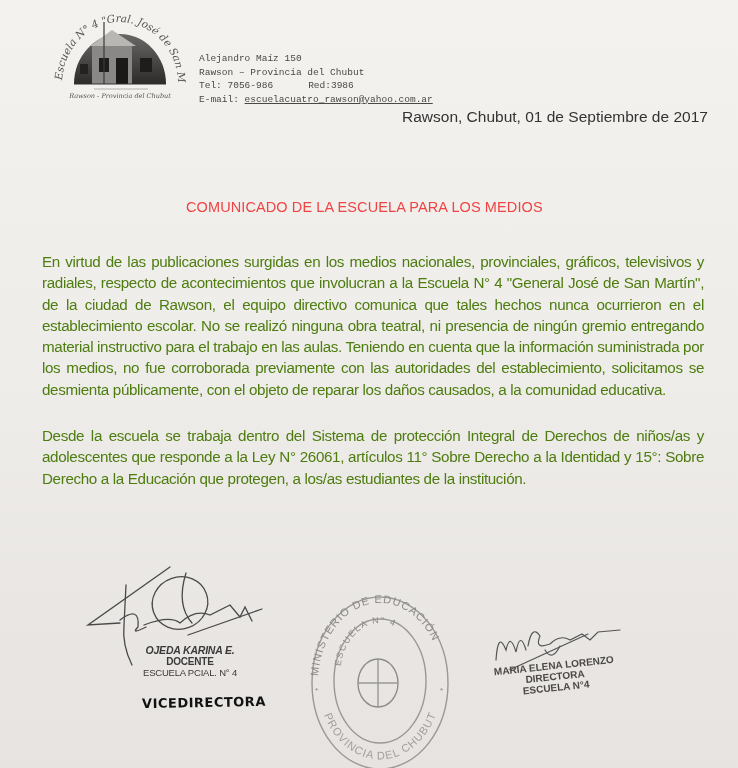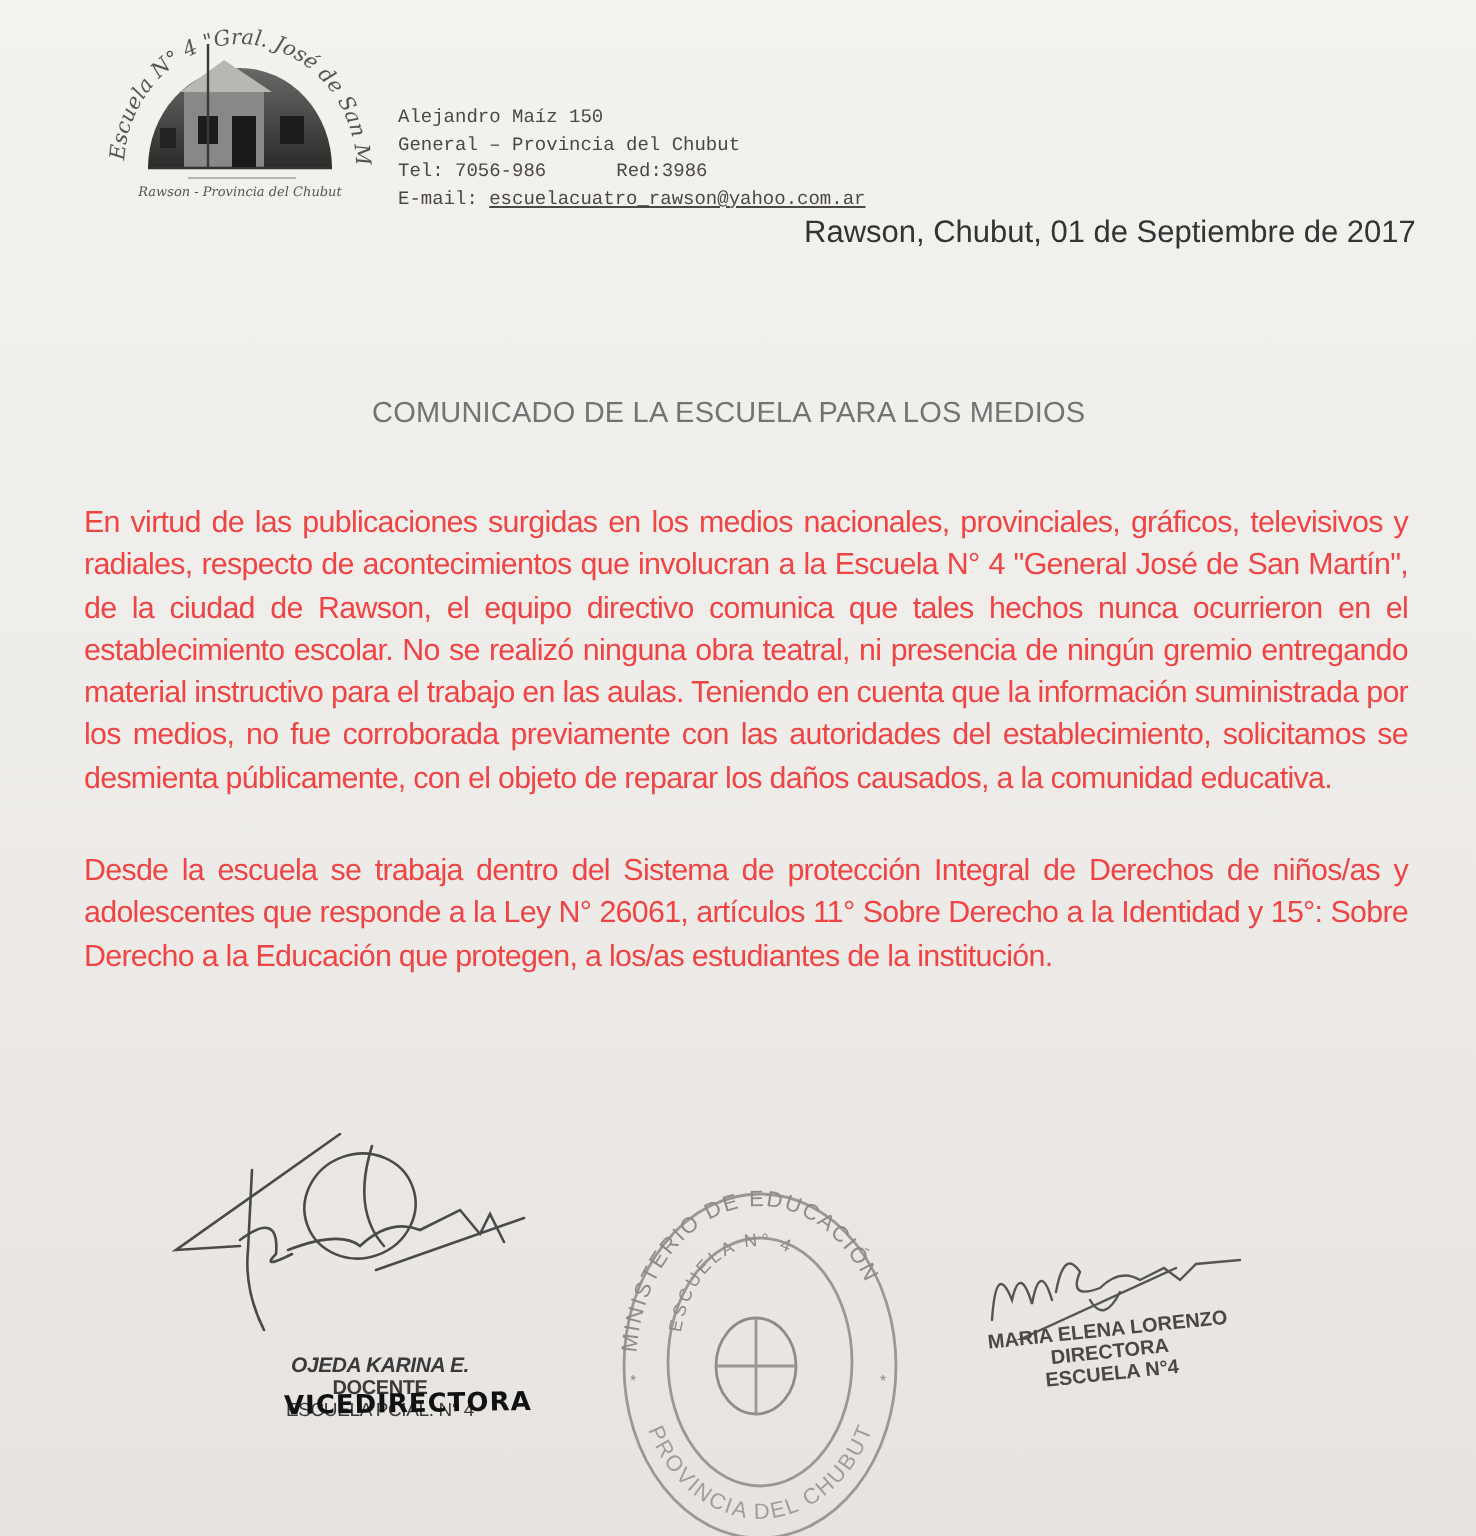--- a/index.html
+++ b/index.html
@@ -13,35 +13,35 @@
   .page { position: absolute; inset: 0; }
 
   
   .logo { position: absolute; left: 44px; top: 2px; width: 150px; height: 102px; }
   .contact { position: absolute; left: 199px; top: 28px; font-size: 9.5px; line-height: 13.6px; color: #4a4846; font-family: Liberation Mono, monospace; margin-top: 24px; }
   .contact .line { display: block; white-space: nowrap; }
   .contact .email-link { text-decoration: underline; }
   .contact .red-label { margin-left: 18px; padding-left: 17px; }
 
   .date { position: absolute; left: 402px; top: 108px; font-size: 15.5px; color: #333; white-space: nowrap; }
-  .title { position: absolute; left: 186px; top: 199px; font-size: 14.5px; color: #737373; letter-spacing: 0.1px; white-space: nowrap; }
+  .title { position: absolute; left: 186px; top: 199px; font-size: 14.5px; color: #ef4444; letter-spacing: 0.1px; white-space: nowrap; }
 
   .body-text {
     position: absolute; left: 42px; width: 662px;
     font-size: 15.2px; line-height: 21.3px; text-align: justify;
-    color: #ef4444;
+    color: #4d7c0f;
     font-family: "Liberation Sans Narrow", "Liberation Sans", sans-serif;
     letter-spacing: -0.35px;
   }
   .p1 { top: 251px; }
   .p2 { top: 425px; }
 
   
   .sig-left { position: absolute; left: 80px; top: 565px; width: 200px; height: 150px; }
-  .sig-left .stamp { position: absolute; left: 60px; top: 113px; font-size: 10px; font-weight: bold; color: #3b3a3a; line-height: 11px; text-align: center; width: 100px; letter-spacing: -0.2px; }
+  .sig-left .stamp { position: absolute; left: 60px; top: 80px; font-size: 10px; font-weight: bold; color: #3b3a3a; line-height: 11px; text-align: center; width: 100px; letter-spacing: -0.2px; }
   .sig-left .stamp .name { font-size: 10.5px; font-style: italic; }
   .sig-left .stamp .school { font-weight: normal; font-size: 9.5px; text-align: center; }
   .sig-left .hand { position: absolute; left: 62px; top: 130px; font-family: "DejaVu Sans", sans-serif; font-size: 13px; font-weight: bold; color: #111; letter-spacing: 0.5px; transform: rotate(-1deg); }
 
   .seal { position: absolute; left: 300px; top: 583px; width: 160px; height: 185px; }
   .sig-right { position: absolute; left: 470px; top: 610px; width: 200px; height: 100px; }
   .sig-right .stamp { position: absolute; left: 10px; top: 50px; width: 150px; font-size: 10px; font-weight: bold; color: #4a4847; text-align: center; line-height: 11px; transform: rotate(-6deg); }
 </style>
 </head>
 <body>
@@ -69,21 +69,21 @@
       <text font-family="DejaVu Serif, serif" font-size="10.5" font-style="italic" fill="#555">
         <textPath href="#arcPath" startOffset="2%">Escuela N° 4 "Gral. José de San Martín"</textPath>
       </text>
       <text x="76" y="96" text-anchor="middle" font-family="DejaVu Serif, serif" font-size="6.5" font-style="italic" fill="#555">Rawson - Provincia del Chubut</text>
       <line x1="50" y1="87" x2="104" y2="87" stroke="#777" stroke-width="0.5"></line>
     </svg>
   </div>
 
   <div class="contact">
     <span class="line">Alejandro Maíz 150</span>
-    <span class="line">General – Provincia del Chubut</span>
+    <span class="line">Rawson – Provincia del Chubut</span>
     <span class="line">
       <span>Tel: 7056-986</span><span class="red-label">Red:3986</span>
     </span>
     <span class="line">
       <span>E-mail: </span><span class="email-link">escuelacuatro_rawson@yahoo.com.ar</span>
     </span>
   </div>
 
   <div class="date">Rawson, Chubut, 01 de Septiembre de 2017</div>
 

